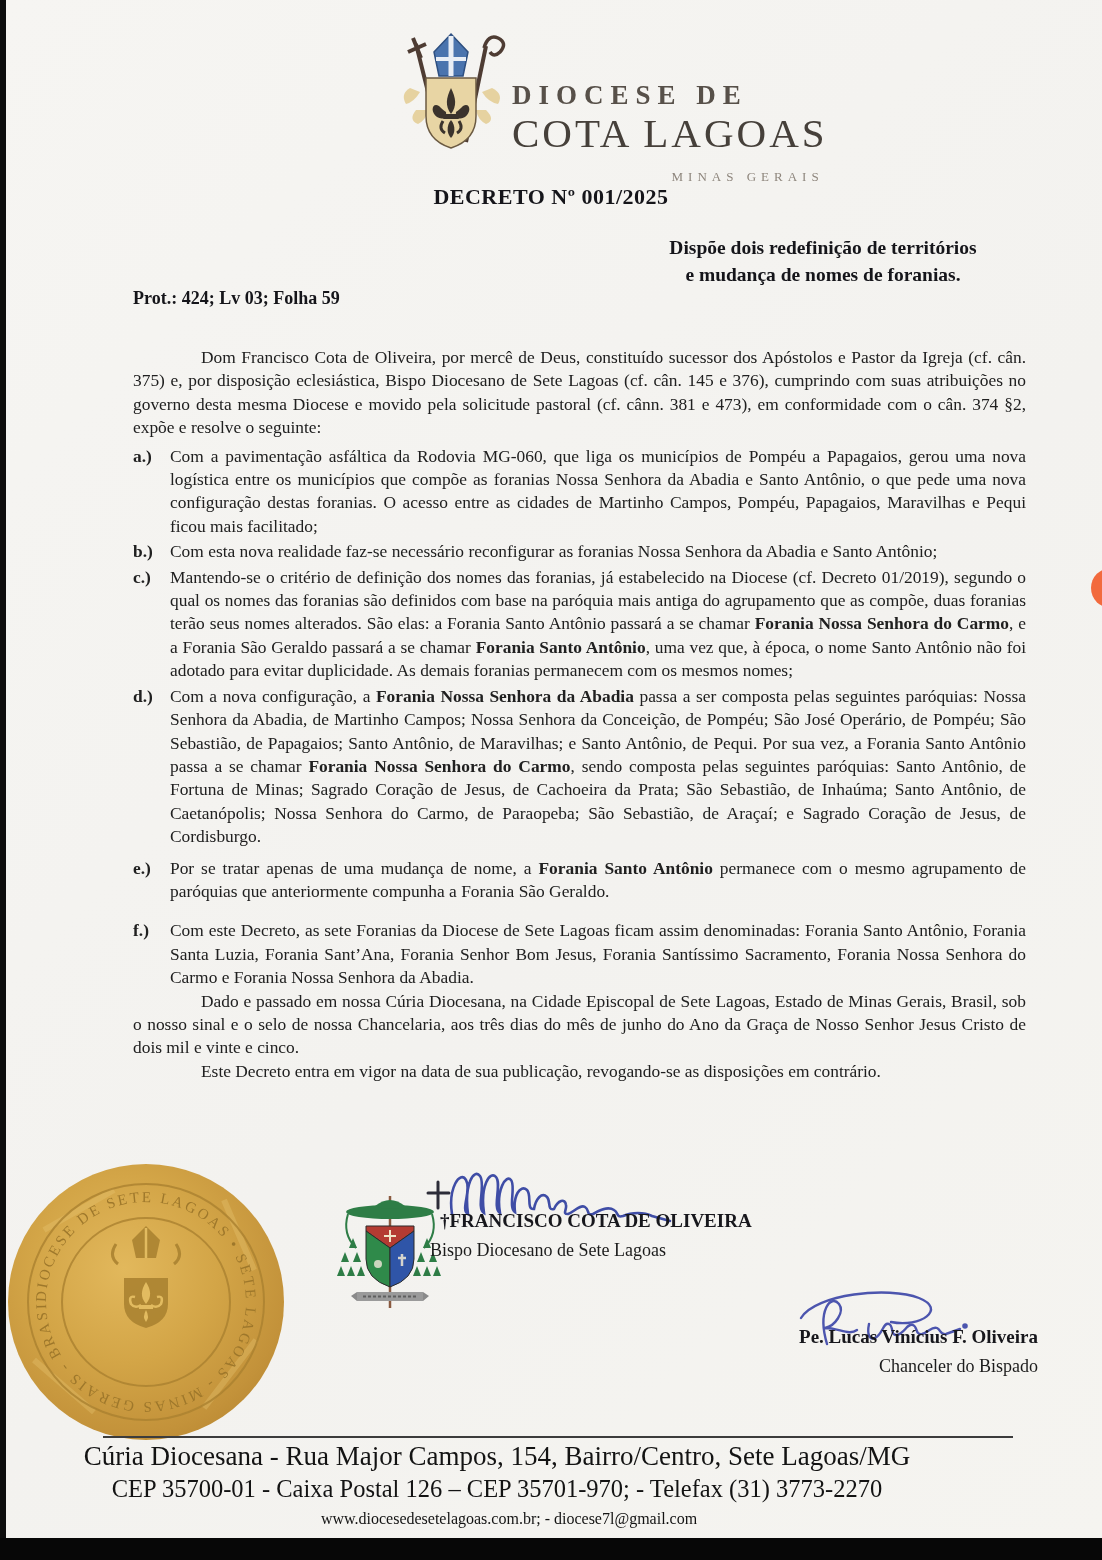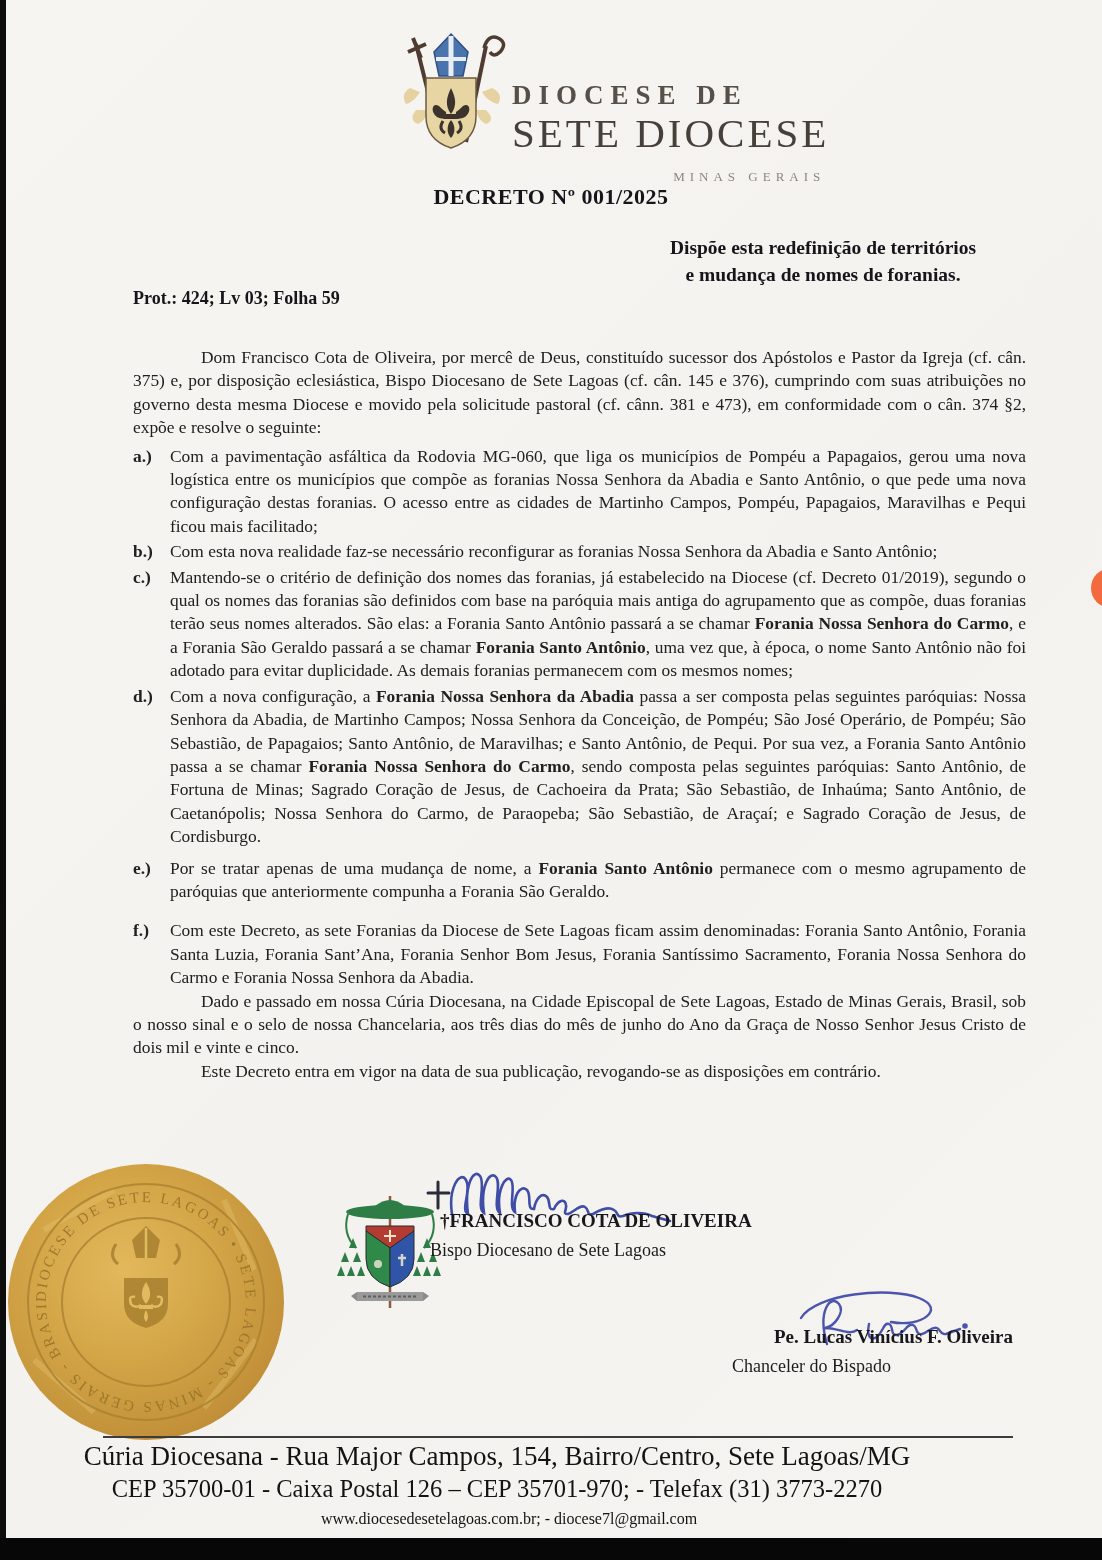--- a/index.html
+++ b/index.html
@@ -36,21 +36,21 @@
   .closing{margin-top:11px;}
   .b{font-weight:bold;}
 
   
   .seal-svg{position:absolute;left:4px;top:1160px;}
   .arms-svg{position:absolute;left:335px;top:1192px;}
   .bishop-block{position:absolute;left:398px;top:1162px;width:300px;text-align:center;}
   .bishop-sig{display:block;margin:0 auto -14px auto;}
   .sig-name{font-weight:bold;font-size:19px;color:#17171c;white-space:nowrap;margin-left:42px;}
   .sig-role{font-size:18px;margin-top:8px;color:#1c1c1c;}
-  .chanc-block{position:absolute;left:732px;top:1286px;width:306px;text-align:left;}
+  .chanc-block{position:absolute;left:732px;top:1286px;width:306px;text-align:right;}
   .chanc-sig{display:block;margin:0 auto -30px auto;}
 
   
   .footer-rule{position:absolute;left:103px;top:1436px;width:910px;border-top:2px solid #3c3c3c;}
   .footer{position:absolute;left:0;top:1440px;width:994px;text-align:center;color:#131313;}
   .footer .f1{font-size:27px;line-height:33px;}
   .footer .f2{font-size:24.5px;line-height:31px;}
   .footer .f3{font-size:16px;line-height:29px;margin-left:24px;}
 </style>
 </head>
@@ -86,27 +86,27 @@
       <path d="M43,80 C36,76 34,86 41,91 C46,94 51,92 50,86 C47,84 45,82 43,80 Z"></path>
       <path d="M67,80 C74,76 76,86 69,91 C64,94 59,92 60,86 C63,84 65,82 67,80 Z"></path>
       <rect x="46" y="88" width="18" height="5" rx="2"></rect>
       <path d="M55,94 C50,100 51,108 55,112 C59,108 60,100 55,94 Z"></path>
       <path d="M47,95 q-5,8 2,12 M63,95 q5,8 -2,12" stroke="#3b332c" stroke-width="3" fill="none"></path>
     </g>
   </svg>
 
   <div class="brand">
     <div class="brand-top">DIOCESE DE</div>
-    <div class="brand-main">SETE DIOCESE</div>
+    <div class="brand-main">COTA LAGOAS</div>
     <div class="brand-sub">MINAS GERAIS</div>
   </div>
 
   <div class="doc-title">DECRETO Nº 001/2025</div>
   <div class="subject">
-    <div>Dispõe esta redefinição de territórios</div>
+    <div>Dispõe dois redefinição de territórios</div>
     <div>e mudança de nomes de foranias.</div>
   </div>
   <div class="protocol">Prot.: 424; Lv 03; Folha 59</div>
 
   <div class="content">
     <p class="indent">Dom Francisco Cota de Oliveira, por mercê de Deus, constituído sucessor dos Apóstolos e Pastor da Igreja (cf. cân. 375) e, por disposição eclesiástica, Bispo Diocesano de Sete Lagoas (cf. cân. 145 e 376), cumprindo com suas atribuições no governo desta mesma Diocese e movido pela solicitude pastoral (cf. cânn. 381 e 473), em conformidade com o cân. 374 §2, expõe e resolve o seguinte:</p>
     <div class="items">
         <div class="list-item">
           <span class="item-label">a.)</span>
           <div class="item-body"><span>Com a pavimentação asfáltica da Rodovia MG-060, que liga os municípios de Pompéu a Papagaios, gerou uma nova logística entre os municípios que compõe as foranias Nossa Senhora da Abadia e Santo Antônio, o que pede uma nova configuração destas foranias. O acesso entre as cidades de Martinho Campos, Pompéu, Papagaios, Maravilhas e Pequi ficou mais facilitado;</span></div>

